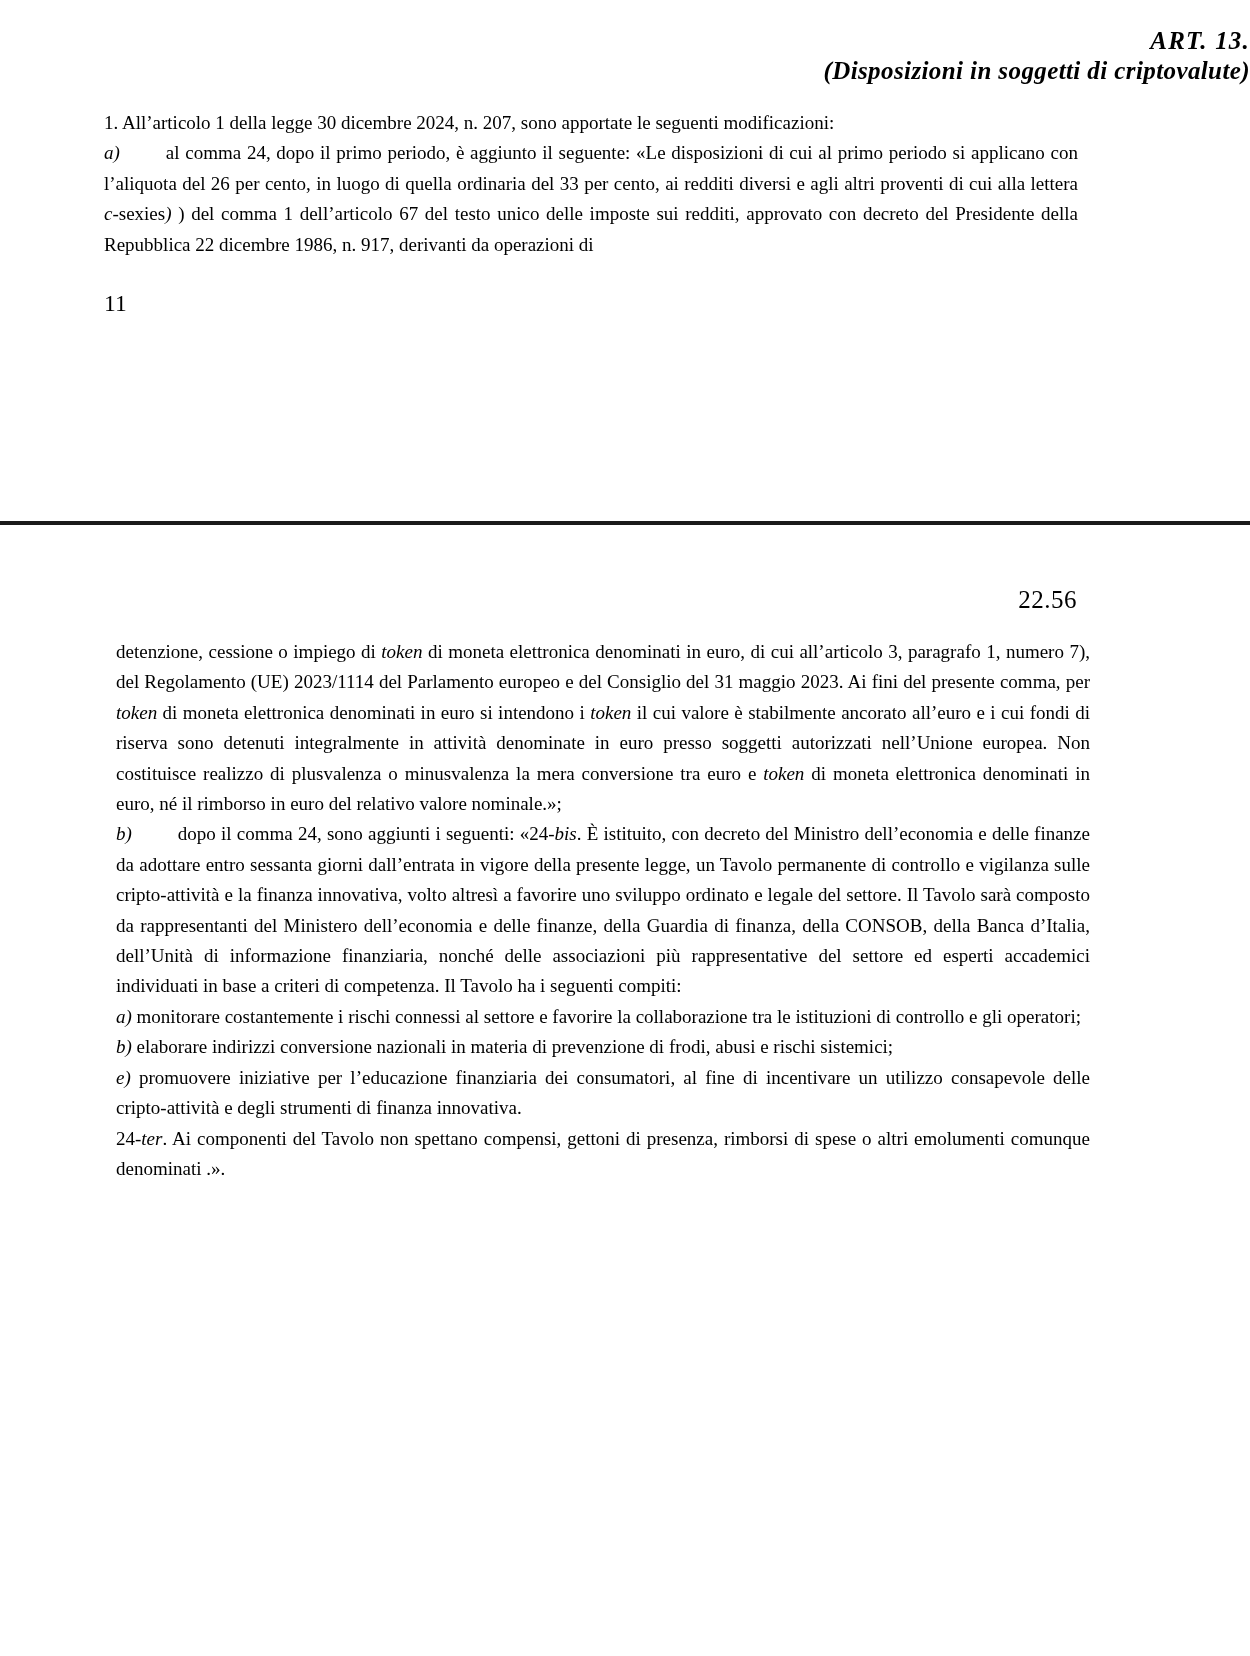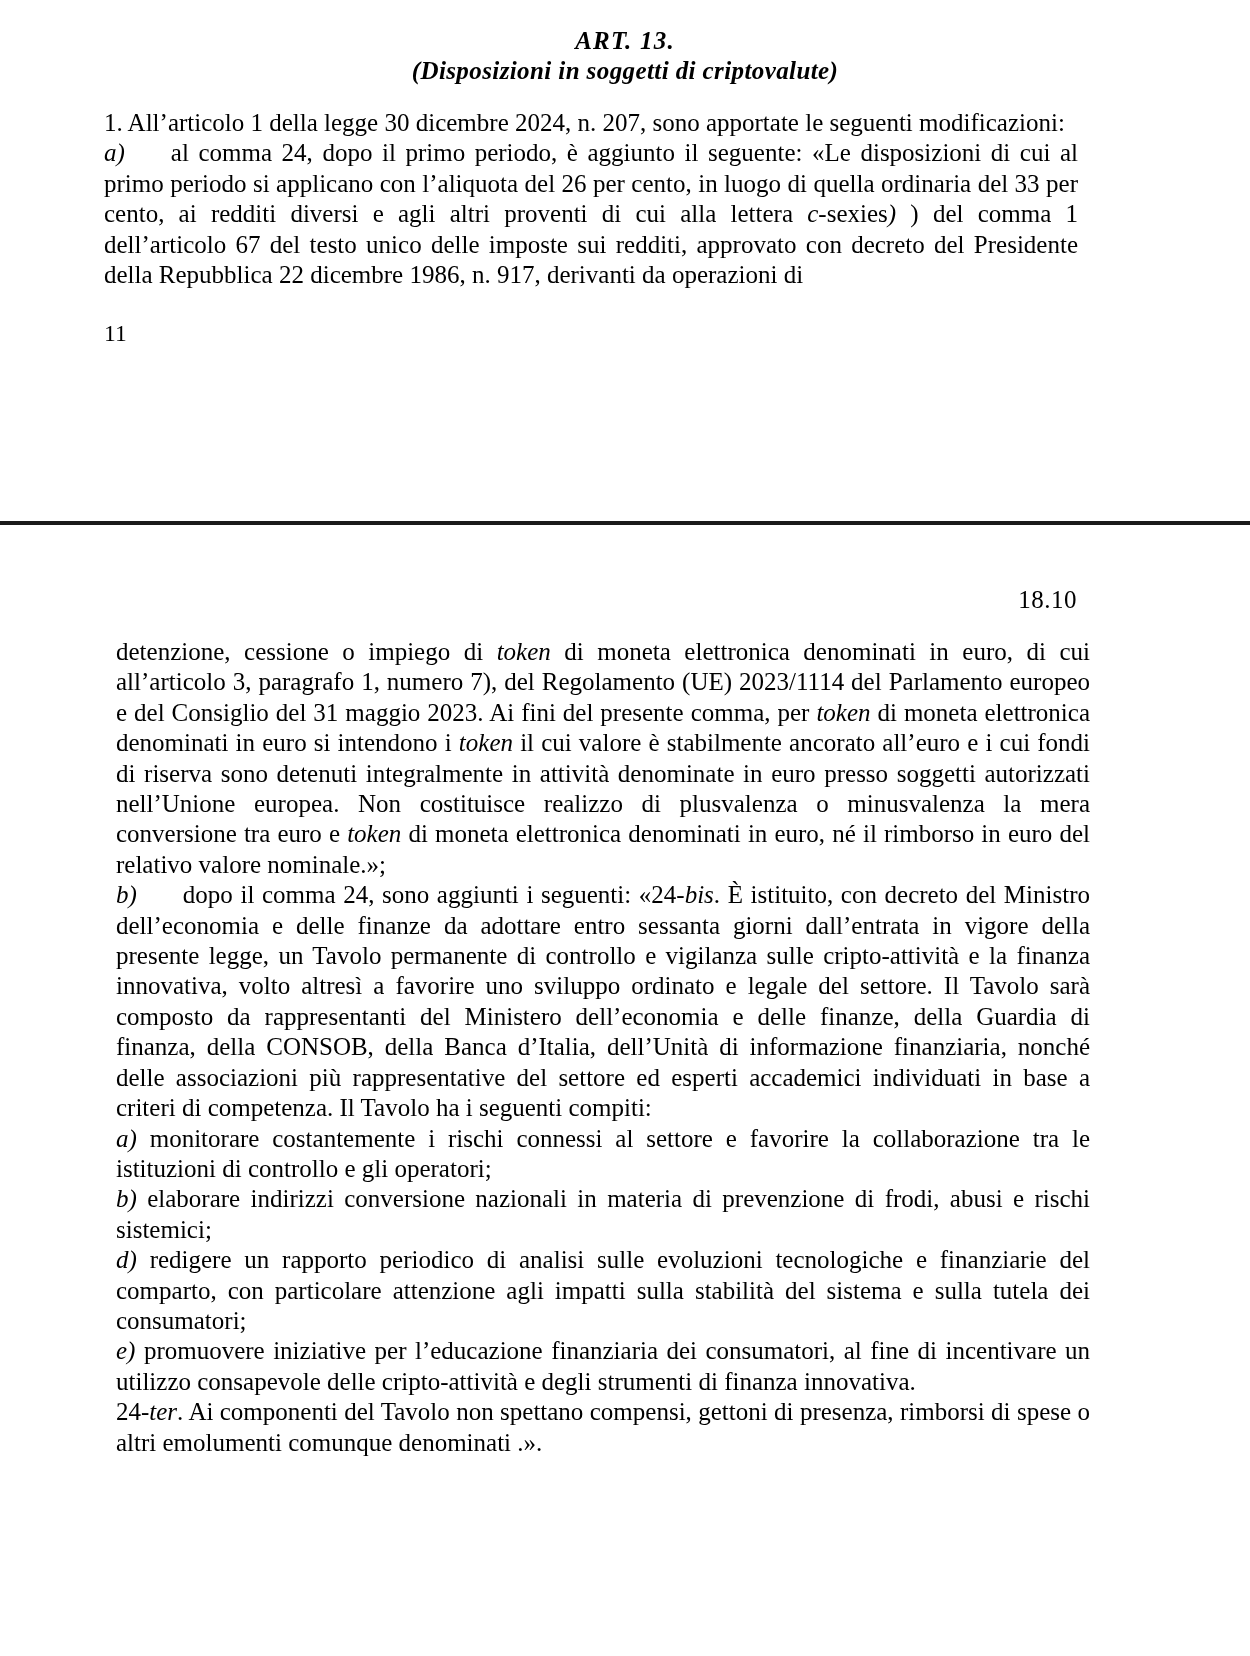--- a/index.html
+++ b/index.html
@@ -21,21 +21,21 @@
     top: 0;
     width: 1250px;
   }
 
   
   #page-one {
     top: 0;
     height: 525px;
   }
   .heading-block {
-    text-align: center;
+    text-align: right;
     padding-top: 26px;
   }
   .art-title,
   .art-subtitle {
     font-weight: bold;
     font-style: italic;
     font-size: 25px;
     line-height: 30px;
     letter-spacing: 0.4px;
     margin: 0;
@@ -45,21 +45,21 @@
   }
 
   .body-block {
     margin: 0 auto;
     width: 974px;
     padding-left: 104px;
     padding-right: 172px;
     box-sizing: content-box;
   }
   .txt {
-    font-size: 25px;
+    font-size: 19px;
     line-height: 30.4px;
     text-align: justify;
     text-justify: inter-word;
     margin: 0;
     hyphens: none;
   }
   .txt.first {
     margin-top: 22px;
   }
   .it { font-style: italic; }
@@ -118,35 +118,34 @@
     <p class="txt"><span class="it">a)</span><span class="gap"></span><span>al comma 24, dopo il primo periodo, è aggiunto il seguente: «Le disposizioni di cui al primo periodo si applicano con l’aliquota del 26 per cento, in luogo di quella ordinaria del 33 per cento, ai redditi diversi e agli altri proventi di cui alla lettera </span><span class="it">c</span><span>-sexies</span><span class="it">)</span><span> </span><span>) del comma 1 dell’articolo 67 del testo unico delle imposte sui redditi, approvato con decreto del Presidente della Repubblica 22 dicembre 1986, n. 917, derivanti da operazioni di</span></p>
 
     <div class="page-number">11</div>
   </div>
 </div>
 
 <div class="page-rule"></div>
 
 <div class="page" id="page-two">
 
-  <div class="folio">18.10</div>
+  <div class="folio">22.56</div>
 
   <div class="page2-body">
     <div class="body-block">
 
       <p class="txt"><span>detenzione, cessione o impiego di </span><span class="it">token</span><span> di moneta elettronica denominati in euro, di cui all’articolo 3, paragrafo 1, numero 7), del Regolamento (UE) 2023/1114 del Parlamento europeo e del Consiglio del 31 maggio 2023. Ai fini del presente comma, per </span><span class="it">token</span><span> di moneta elettronica denominati in euro si intendono i </span><span class="it">token</span><span> il cui valore è stabilmente ancorato all’euro e i cui fondi di riserva sono detenuti integralmente in attività denominate in euro presso soggetti autorizzati nell’Unione europea. Non costituisce realizzo di plusvalenza o minusvalenza la mera conversione tra euro e </span><span class="it">token</span><span> di moneta elettronica denominati in euro, né il rimborso in euro del relativo valore nominale.»;</span></p>
 
       <p class="txt"><span class="it">b)</span><span class="gap"></span><span>dopo il comma 24, sono aggiunti i seguenti: «24-</span><span class="it">bis</span><span>. È istituito, con decreto del Ministro dell’economia e delle finanze da adottare entro sessanta giorni dall’entrata in vigore della presente legge, un Tavolo permanente di controllo e vigilanza sulle cripto-attività e la finanza innovativa, volto altresì a favorire uno sviluppo ordinato e legale del settore. Il Tavolo sarà composto da rappresentanti del Ministero dell’economia e delle finanze, della Guardia di finanza, della CONSOB, della Banca d’Italia, dell’Unità di informazione finanziaria, nonché delle associazioni più rappresentative del settore ed esperti accademici individuati in base a criteri di competenza. Il Tavolo ha i seguenti compiti:</span></p>
 
       <p class="txt"><span class="it">a)</span> <span>monitorare costantemente i rischi connessi al settore e favorire la collaborazione tra le istituzioni di controllo e gli operatori;</span></p>
 
       <p class="txt"><span class="it">b)</span> <span>elaborare indirizzi conversione nazionali in materia di prevenzione di frodi, abusi e rischi sistemici;</span></p>
 
 
-      <p class="txt"><span class="it">d)</span> <span>redigere un rapporto periodico di analisi sulle evoluzioni tecnologiche e finanziarie del comparto, con particolare attenzione agli impatti sulla stabilità del sistema e sulla tutela dei consumatori;</span></p>
 
       <p class="txt"><span class="it">e)</span> <span>promuovere iniziative per l’educazione finanziaria dei consumatori, al fine di incentivare un utilizzo consapevole delle cripto-attività e degli strumenti di finanza innovativa.</span></p>
 
       <p class="txt"><span>24-</span><span class="it">ter</span><span>. Ai componenti del Tavolo non spettano compensi, gettoni di presenza, rimborsi di spese o altri emolumenti comunque denominati .».</span></p>
 
     </div>
   </div>
 </div>
 
 </body></html>

